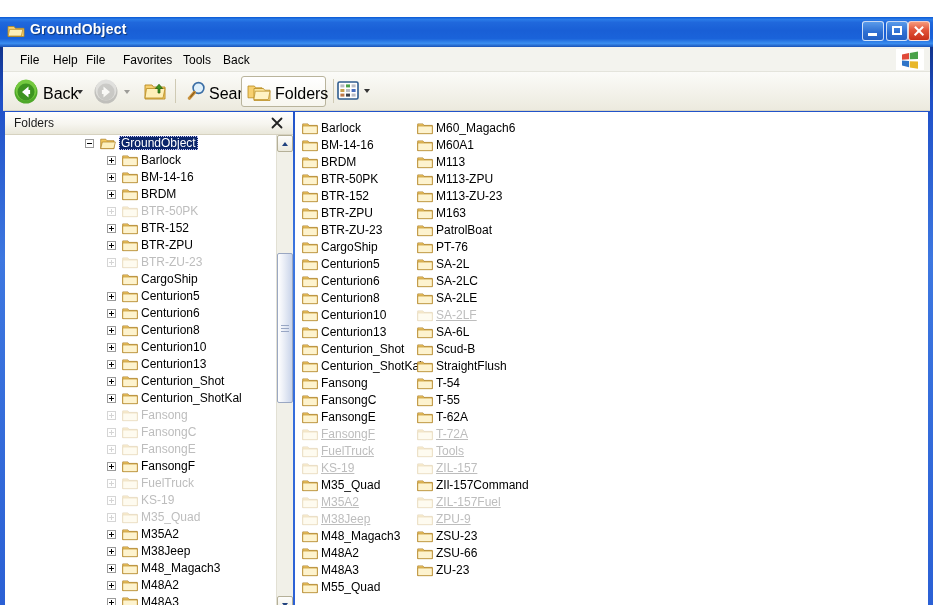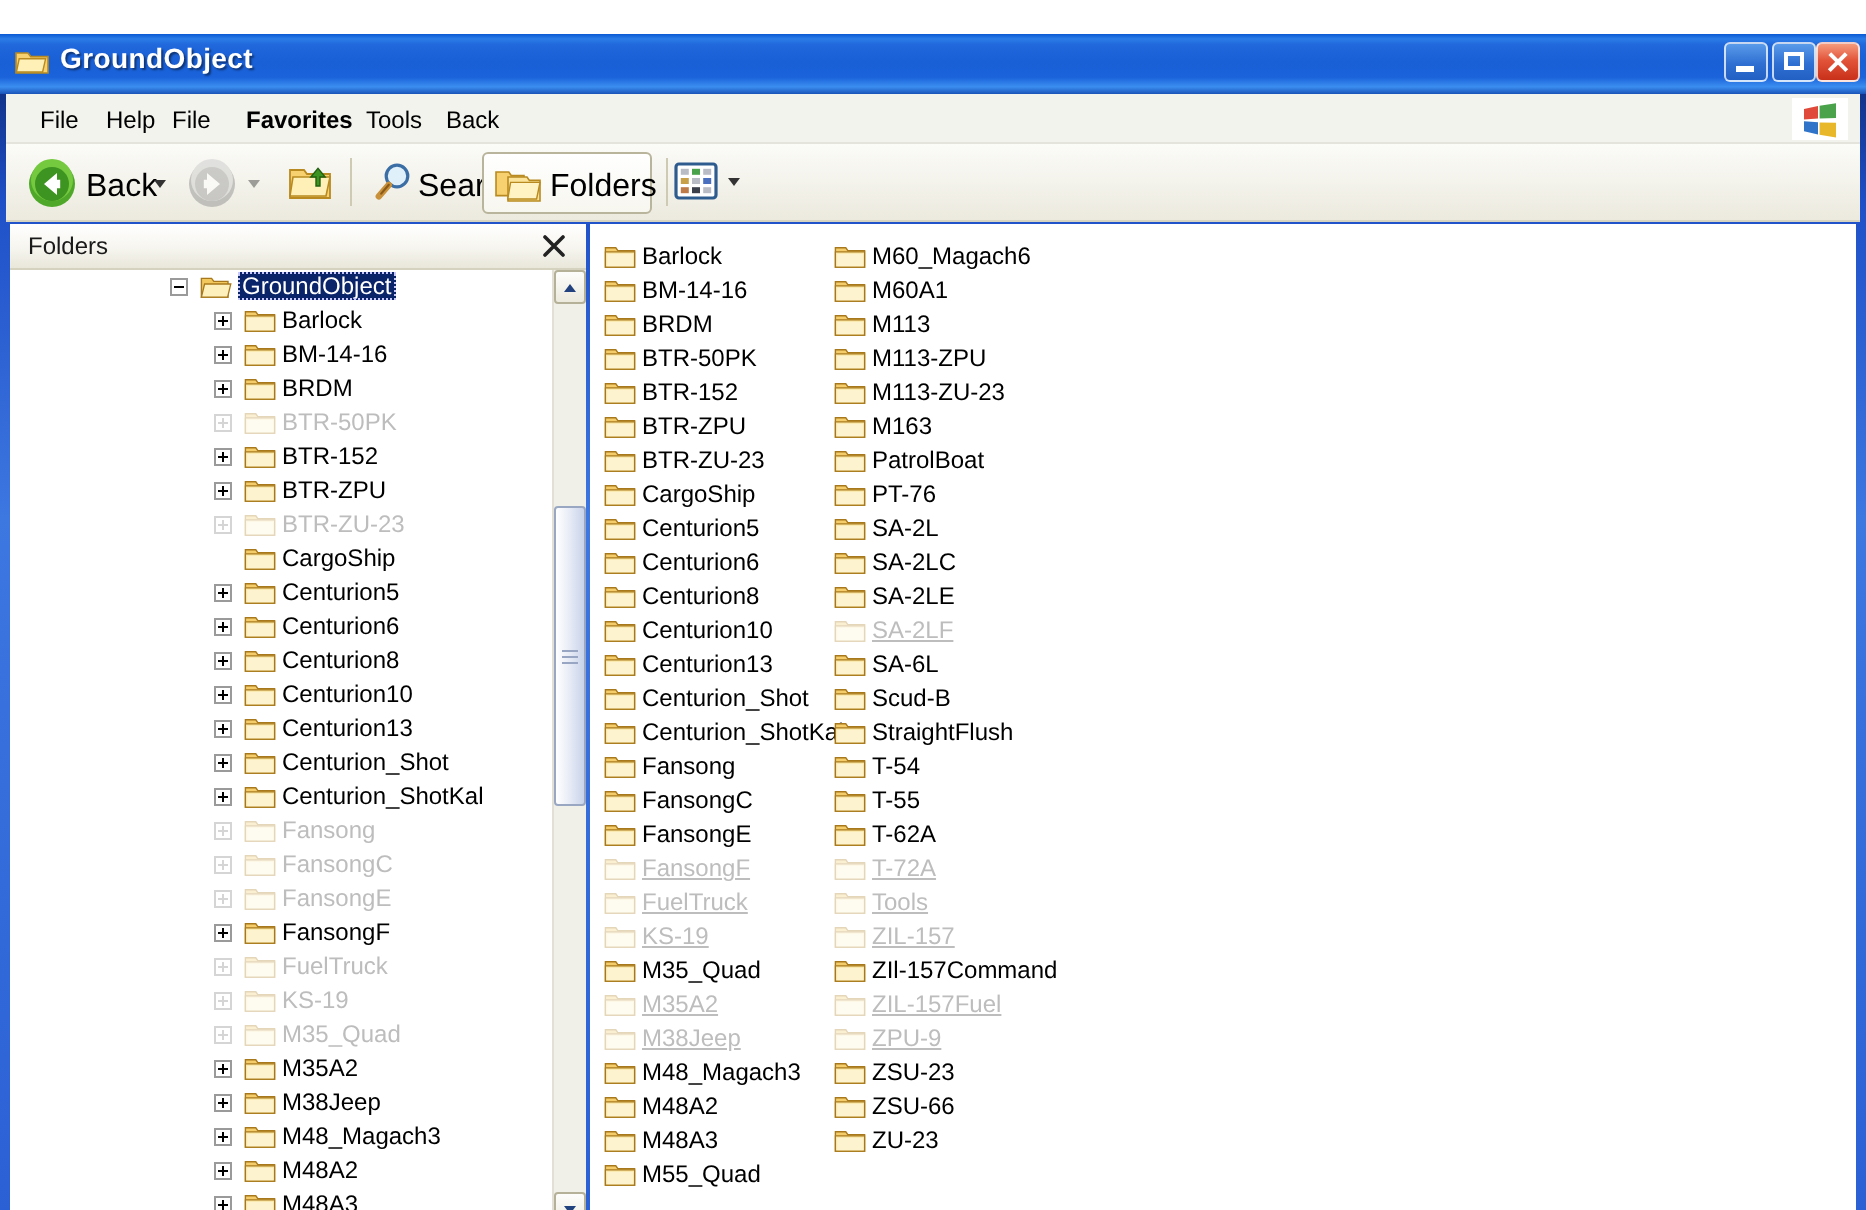--- a/index.html
+++ b/index.html
@@ -303,21 +303,21 @@
     <div class="winbtn" id="btn-close">
       <span class="glyph-close-a"></span>
       <span class="glyph-close-b"></span>
     </div>
   </div>
 
   <div id="menubar">
       <span class="menu-item" style="left: 12px;">File</span>
       <span class="menu-item" style="left: 45px;">Help</span>
       <span class="menu-item" style="left: 78px;">File</span>
-      <span class="menu-item" style="left: 115px; font-weight: bold;">Favorites</span>
+      <span class="menu-item" style="left: 115px;">Favorites</span>
       <span class="menu-item" style="left: 175px;">Tools</span>
       <span class="menu-item" style="left: 215px;">Back</span>
       <svg id="flag-logo" viewBox="0 0 28 21">
         <rect x="0" y="0" width="28" height="21" fill="#ffffff"></rect>
         <path d="M6 5.5 13 4v6.2l-7 .6z" fill="#e04a3a"></path>
         <path d="M13.8 3.9 22 2.6v7.4l-8.2.2z" fill="#4aa24a"></path>
         <path d="M6 11.6l7 .5v6.2L6 16.6z" fill="#2f74c8"></path>
         <path d="M13.8 12.2l8.2.2v7.3l-8.2-1.3z" fill="#e8b72a"></path>
       </svg>
     </div>

